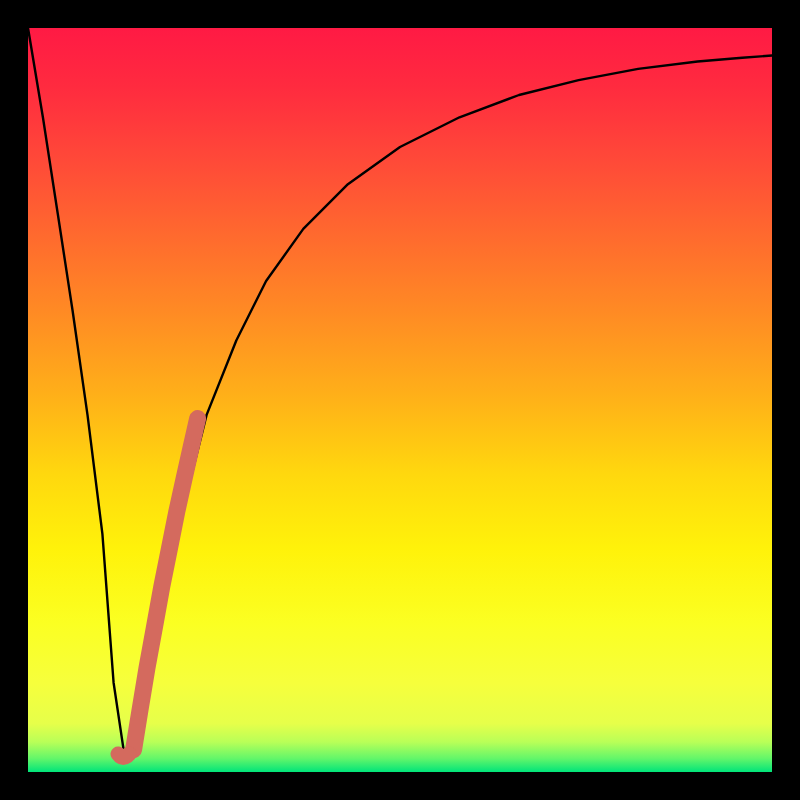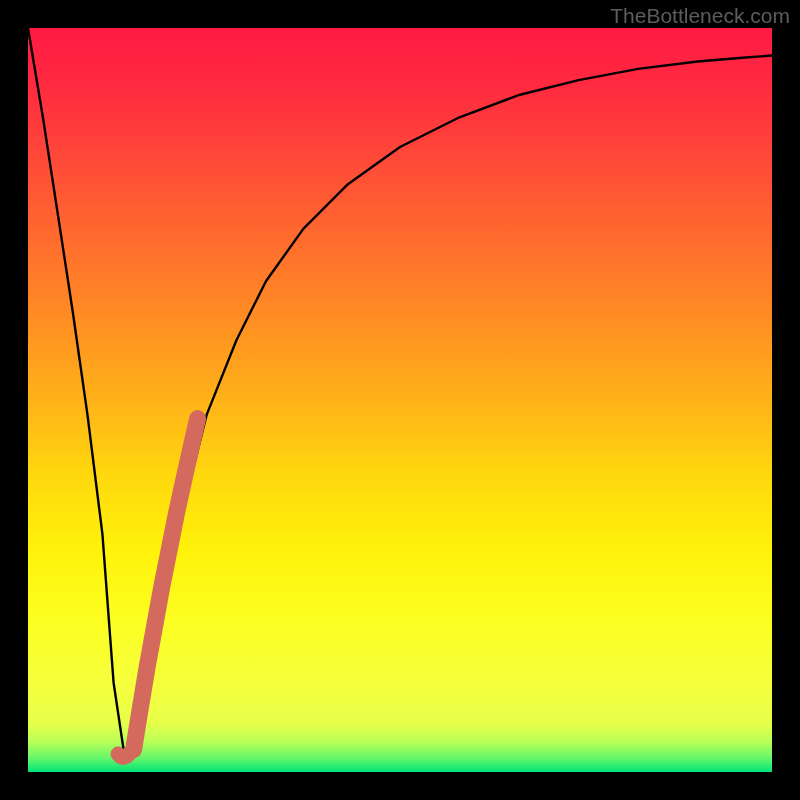--- a/index.html
+++ b/index.html
@@ -59,21 +59,20 @@
     width: 744px;
     height: 744px;
     overflow: visible;
   }
 </style>
 </head>
 <body>
 
 <div class="frame">
 
-  <div class="watermark">TheBottleneck.com</div>
 
   <div class="plot">
     <svg class="curve" viewBox="0 0 744 744" preserveAspectRatio="none">
 
       <path d="M 0 0
                L 14.9 89.3
                L 29.8 186.0
                L 44.6 282.7
                L 59.5 386.9
                L 74.4 505.9

